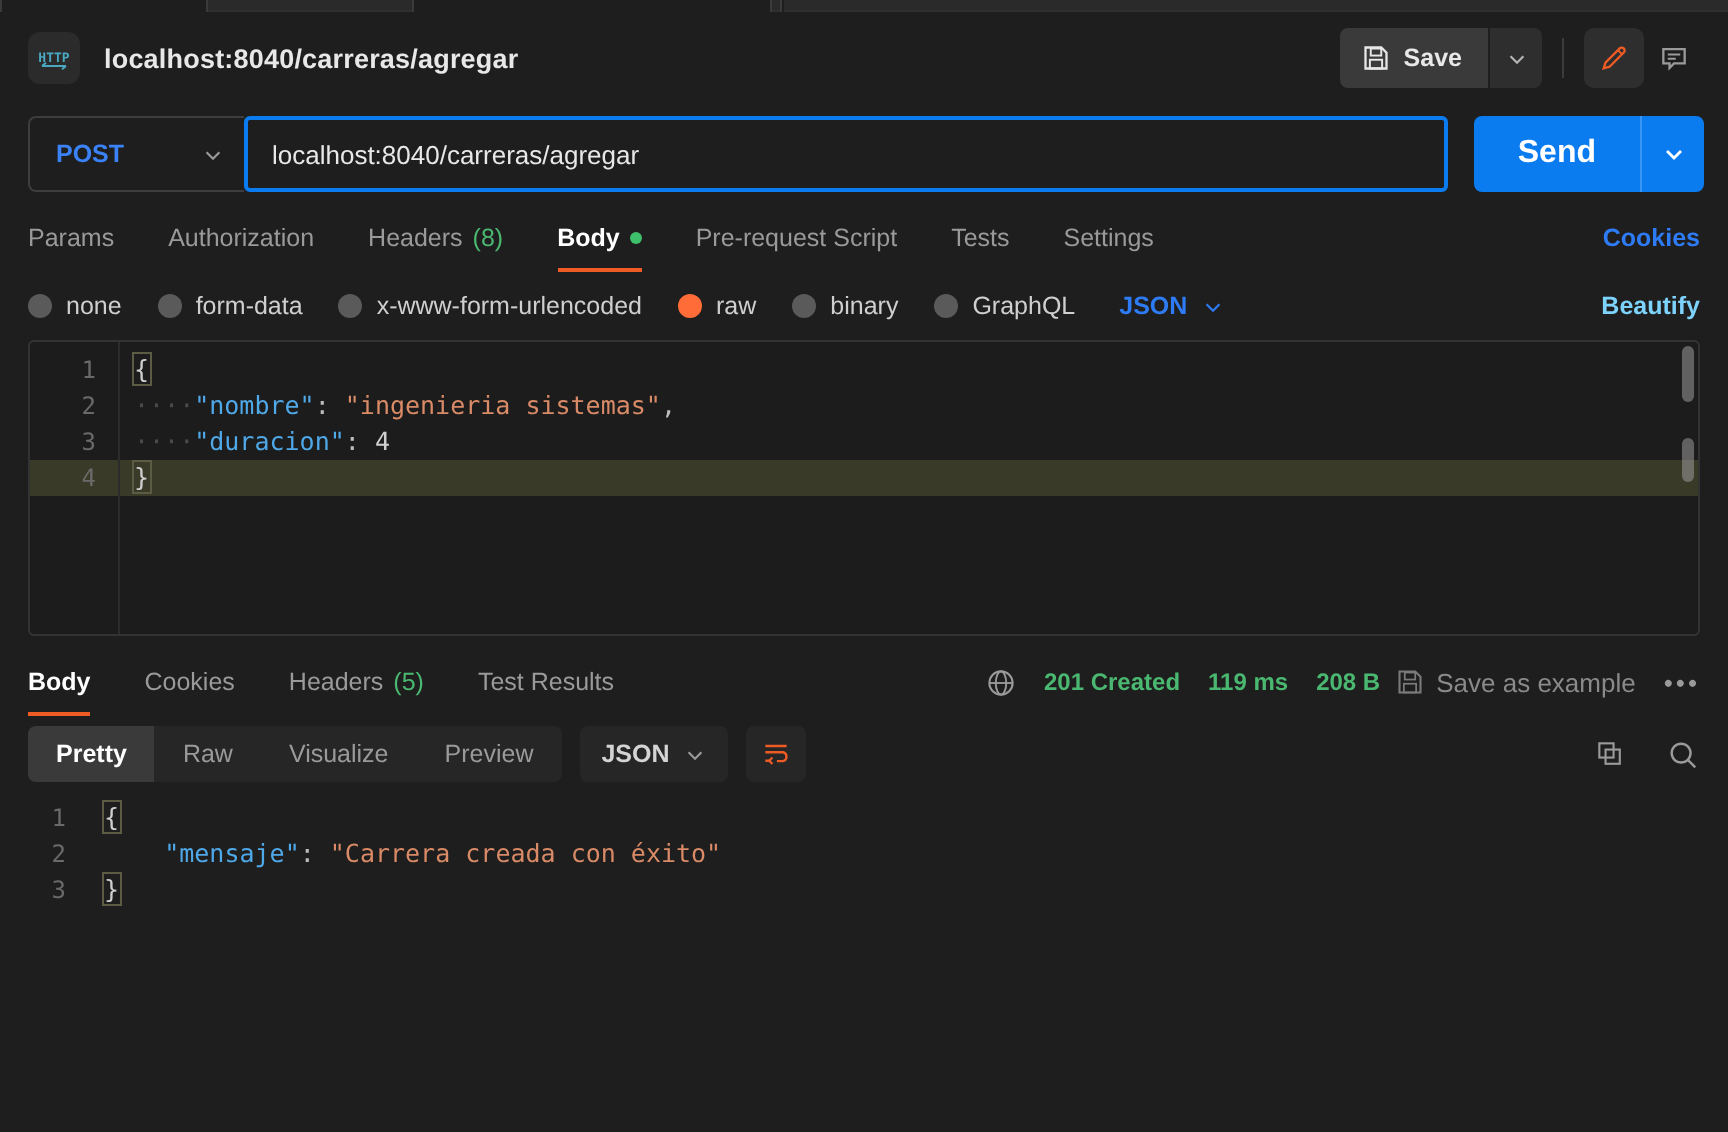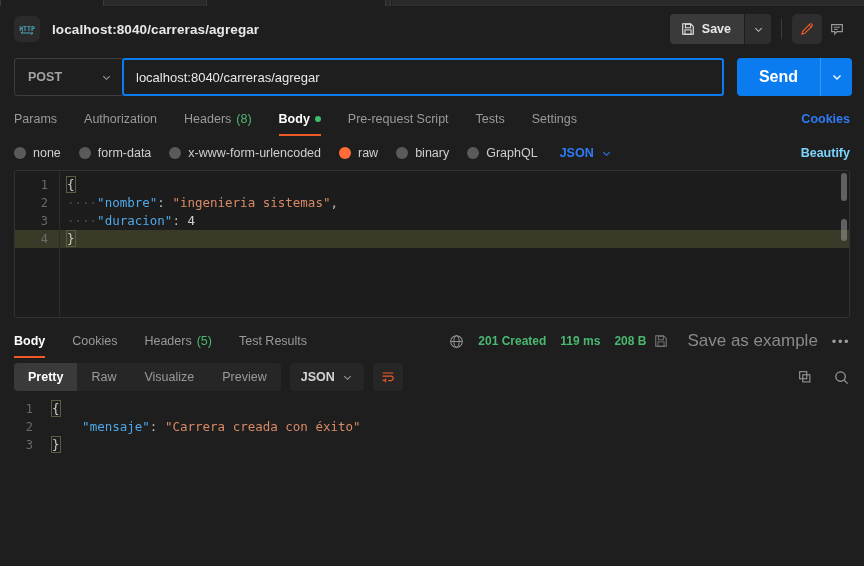--- a/index.html
+++ b/index.html
@@ -43,21 +43,21 @@
   .icon-btn.active { background:#2e2e2e; }
 
   
   .url-row { height:50px; flex:none; display:flex; align-items:center; padding:0 12px 0 14px; gap:0; }
   .method-box {
     width:108px; height:38px; border:1px solid #3d3d3d; border-right:none;
     border-radius:4px 0 0 4px; background:#1e1e1e;
     display:flex; align-items:center; justify-content:space-between; padding:0 10px 0 13px;
     cursor:pointer;
   }
-  .method-text { color:#a3a3a3; font-size:12.5px; font-weight:700; }
+  .method-text { color:#3b82f6; font-size:12.5px; font-weight:700; }
   .url-input {
     flex:1; height:38px; background:#1e1e1e; color:#e8e8e8;
     border:2px solid #0b7cf0; border-radius:3px;
     padding:0 12px; font-size:13px; font-family:"Liberation Sans", sans-serif;
     outline:none;
   }
   .send-wrap { display:flex; margin-left:13px; }
   .send-btn {
     height:38px; background:#0b7cf0; color:#fff; border:none;
     border-radius:4px 0 0 4px; padding:0 22px; font-size:16px; font-weight:700;
@@ -106,21 +106,21 @@
   .br { color:#cfcfcf; outline:1px solid #5c5c45; }
   .ws { color:#4a4a4a; }
   .sbar { position:absolute; right:0; top:0; width:10px; bottom:0; }
   .sthumb { position:absolute; right:2px; width:6px; background:#9a9a9a; border-radius:3px; opacity:.55; }
   .vline { position:absolute; top:0; bottom:0; width:1px; background:#2c2c2c; }
 
   
   .resp-head { height:34px; flex:none; display:flex; align-items:stretch; padding:0 14px; margin-top:6px; position:relative; }
   .resp-meta { margin-left:auto; display:flex; align-items:center; gap:0; font-size:12px; }
   .meta-g { color:#4ab870; font-weight:700; margin-left:14px; }
-  .saveex { color:#8a8a8a; margin-left:8px; display:flex;align-items:center;gap:19px; font-size:17px; cursor:pointer;}
+  .saveex { color:#8a8a8a; margin-left:8px; display:flex;align-items:center;gap:6px; font-size:13px; cursor:pointer;}
   .ellipsis { color:#9a9a9a; margin-left:14px; letter-spacing:1.5px; font-size:13px; cursor:pointer; }
 
   .resp-tools { height:38px; flex:none; display:flex; align-items:center; padding:0 14px; gap:0; }
   .seg-group { display:flex; background:#262626; border-radius:4px; overflow:hidden; height:28px; }
   .seg-btn { padding:0 14px; display:flex;align-items:center; font-size:12.5px; color:#9a9a9a; cursor:pointer; }
   .seg-btn.active { background:#3a3a3a; color:#fff; font-weight:700; }
   .fmt-sel { height:28px; display:flex;align-items:center;gap:7px; background:#262626; border-radius:4px;
              padding:0 11px; margin-left:9px; font-size:12.5px; color:#d4d4d4; font-weight:700; cursor:pointer;}
   .wrap-btn { height:28px;width:30px; background:#262626; border-radius:4px; margin-left:9px;
               display:flex;align-items:center;justify-content:center; cursor:pointer; }

